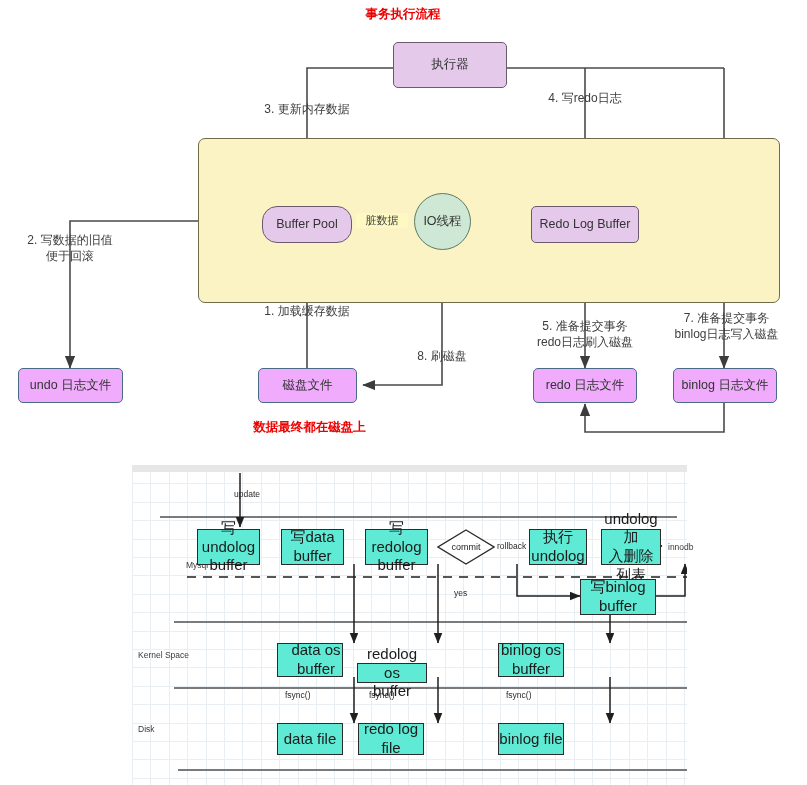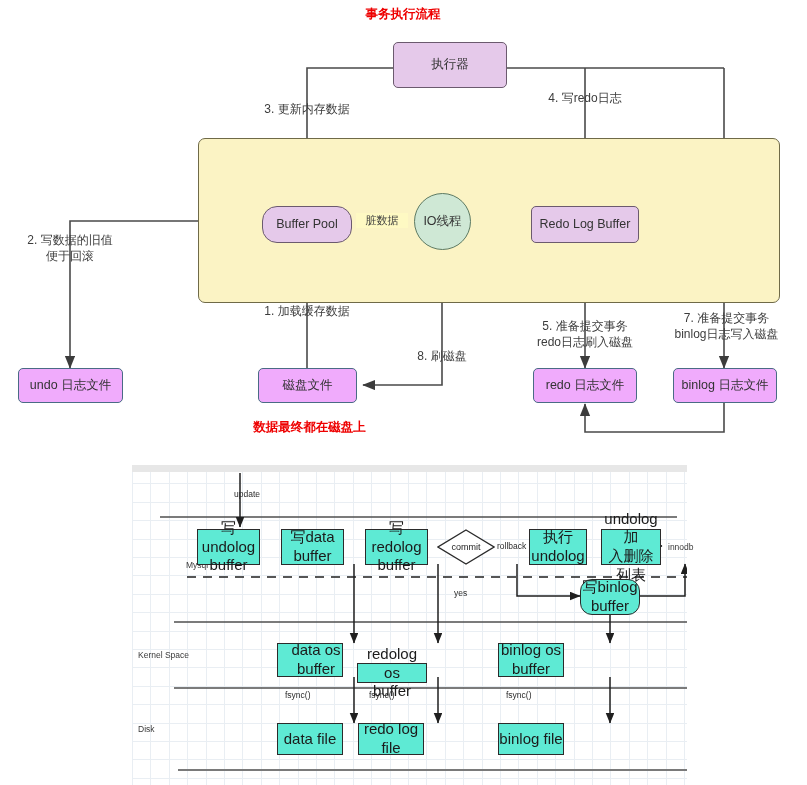--- a/index.html
+++ b/index.html
@@ -186,21 +186,21 @@
                align-items:center;justify-content:center;font-size:9px;color:#1b1b1b;">commit</span>
 </div>
 
 <div class="blabel" style="left:497px;top:541px;">rollback</div>
 <div class="blabel" style="left:454px;top:588px;">yes</div>
 
 <div class="bnode" style="left:529px;top:529px;width:58px;height:36px;white-space:pre-line;">执行
 undolog</div>
 <div class="bnode" style="left:601px;top:529px;width:60px;height:36px;white-space:pre-line;">undolog加
 入删除列表</div>
-<div class="bnode" style="left:580px;top:579px;width:60px;height:36px;white-space:pre-line;border-radius:12px;">写binlog
+<div class="bnode" style="left:580px;top:579px;width:76px;height:36px;white-space:pre-line;">写binlog
 buffer</div>
 
 <div class="bnode" style="left:277px;top:643px;width:66px;height:34px;white-space:pre-line;padding-left:12px;">data os
 buffer</div>
 <div class="bnode" style="left:357px;top:643px;width:70px;height:20px;white-space:pre-line;margin-top:20px;">redolog os
 buffer</div>
 <div class="bnode" style="left:498px;top:643px;width:66px;height:34px;white-space:pre-line;">binlog os
 buffer</div>
 
 <div class="blabel" style="left:285px;top:690px;">fsync()</div>

